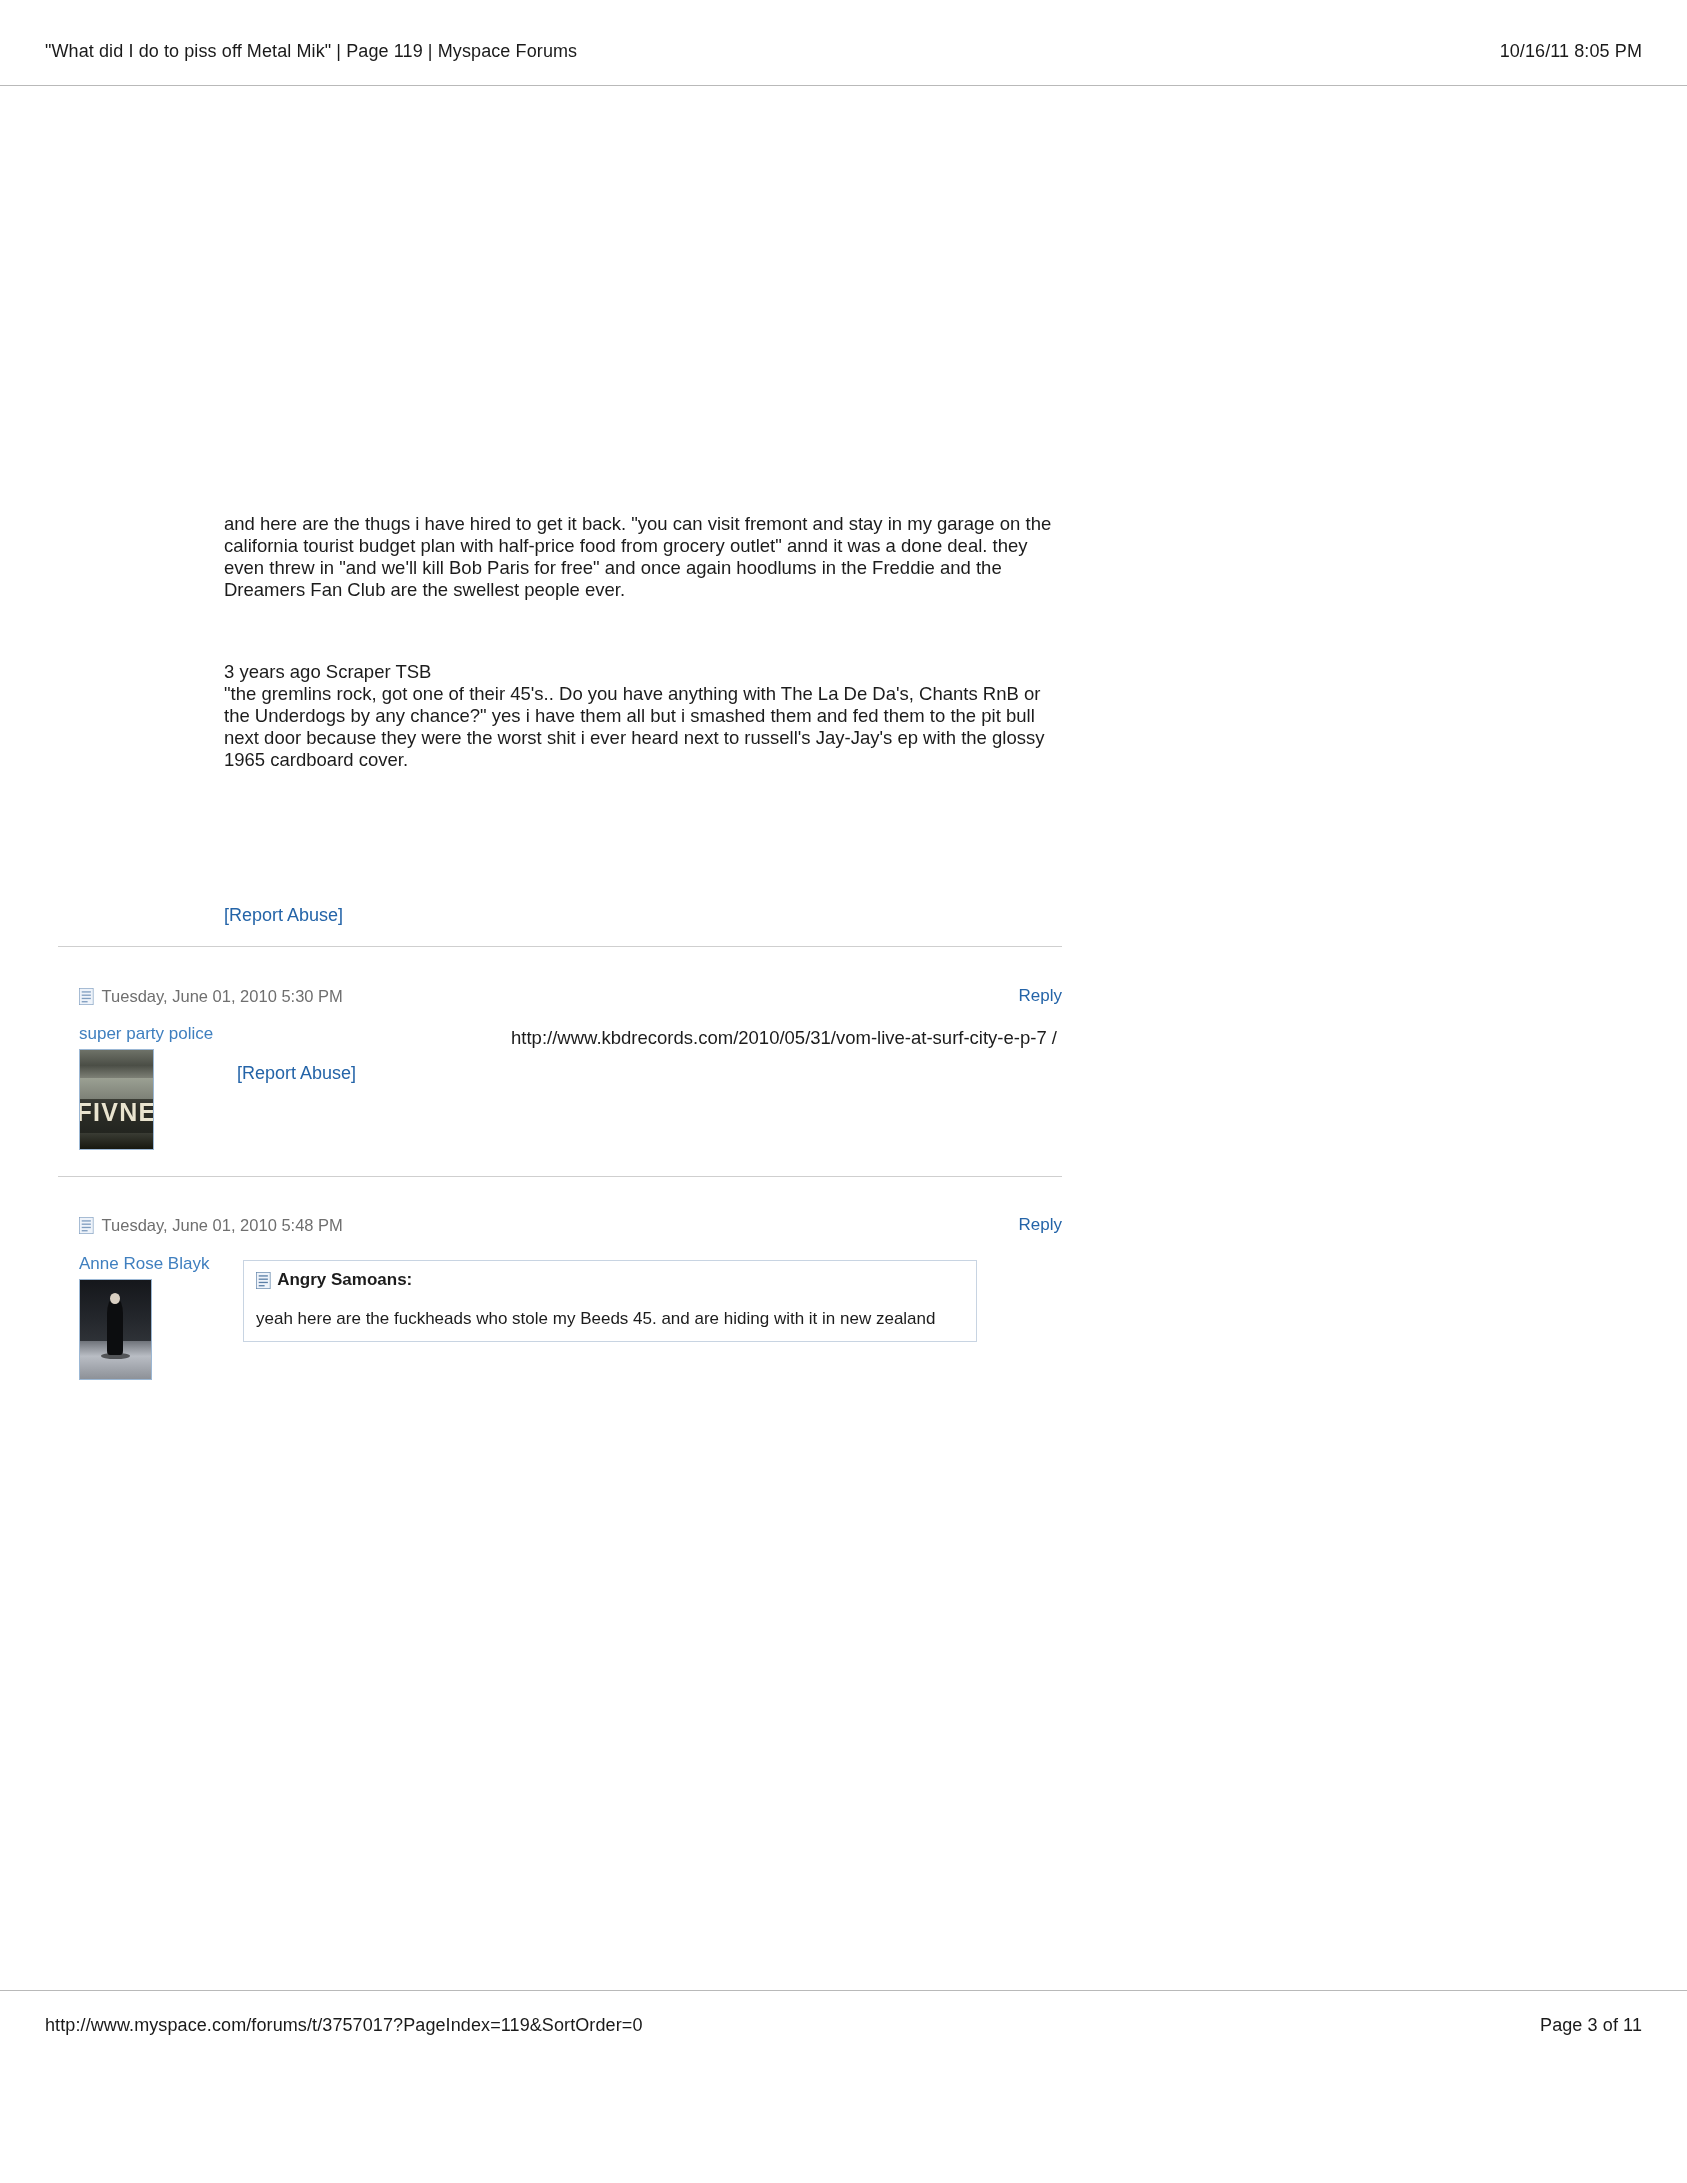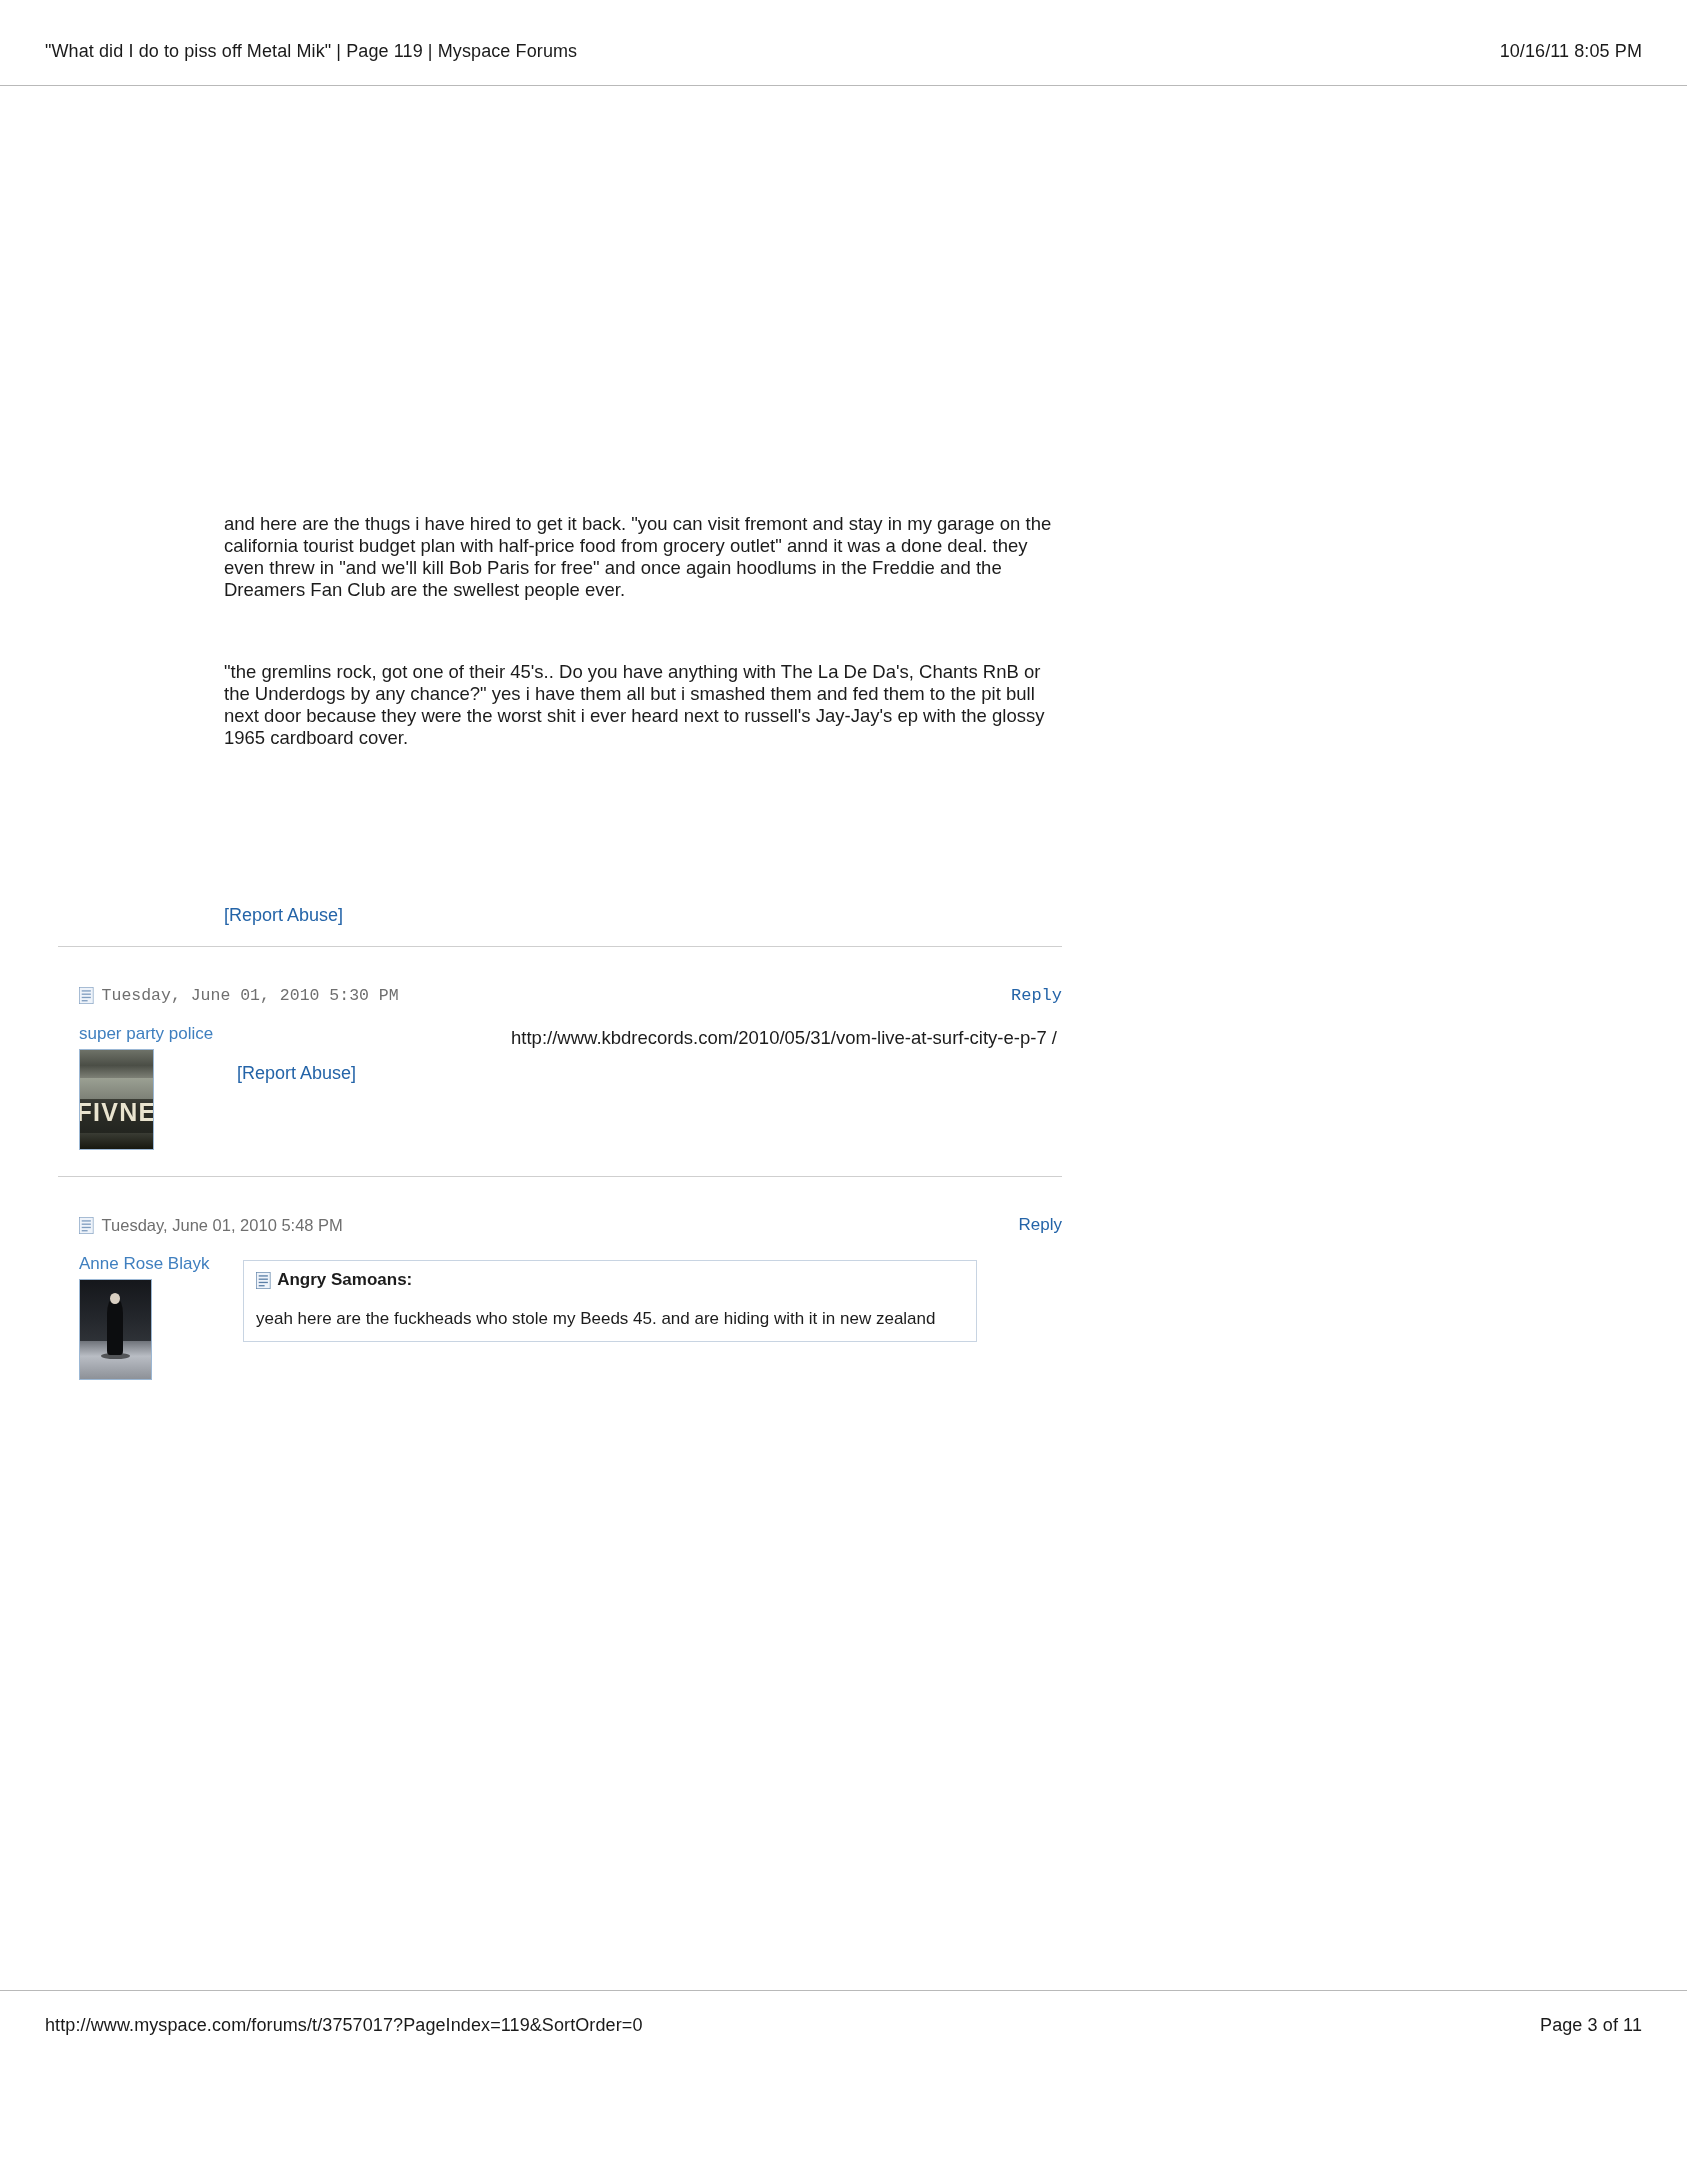--- a/index.html
+++ b/index.html
@@ -263,28 +263,29 @@
     <div class="hdr-right">10/16/11 8:05 PM</div>
   </div>
   <div class="header-rule"></div>
 
   <div class="content">
 
     <div class="post-body">
       <p>and here are the thugs i have hired to get it back. "you can visit fremont and stay in my garage on the california tourist budget plan with half-price food from grocery outlet" annd it was a done deal. they even threw in "and we'll kill Bob Paris for free" and once again hoodlums in the Freddie and the Dreamers Fan Club are the swellest people ever.</p>
       <div class="gap"></div>
       <div class="gap"></div>
+      <p>3 years ago Scraper TSB</p>
       <p>"the gremlins rock, got one of their 45's.. Do you have anything with The La De Da's, Chants RnB or the Underdogs by any chance?" yes i have them all but i smashed them and fed them to the pit bull next door because they were the worst shit i ever heard next to russell's Jay-Jay's ep with the glossy 1965 cardboard cover.</p>
     </div>
 
     <a class="report-abuse-top" href="#">[Report Abuse]</a>
 
     <div class="divider" style="top:946px;"></div>
 
-    <div class="meta-row" style="top:986px;font-family:Liberation Mono, monospace;">
+    <div class="meta-row" style="top:986px;">
       <div class="meta-left">
         <span class="doc-icon">
           <svg width="14.6" height="17" viewBox="0 0 22 26" xmlns="http://www.w3.org/2000/svg">
             <rect x="0.5" y="0.5" width="21" height="25" fill="#eef3fa" stroke="#7f9dbf"></rect>
             <rect x="4" y="5" width="14" height="2" fill="#7f9dbf"></rect>
             <rect x="4" y="10" width="14" height="2" fill="#7f9dbf"></rect>
             <rect x="4" y="15" width="14" height="2" fill="#7f9dbf"></rect>
             <rect x="4" y="20" width="9" height="2" fill="#7f9dbf"></rect>
           </svg>
         </span>

